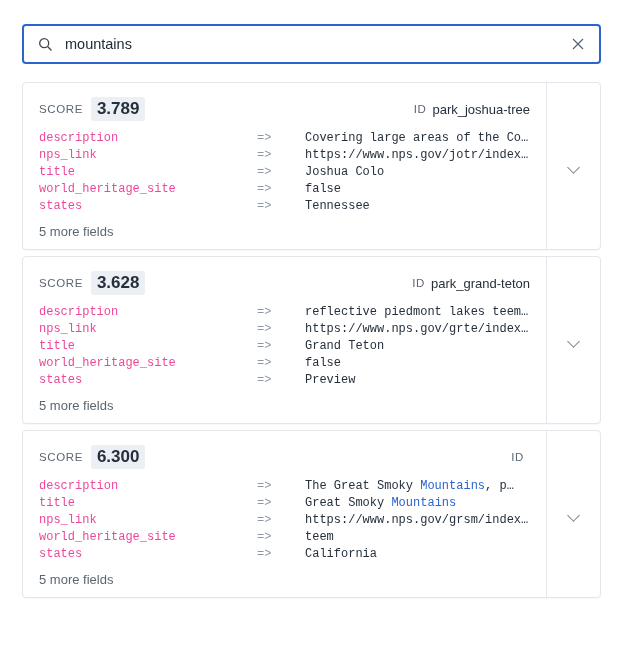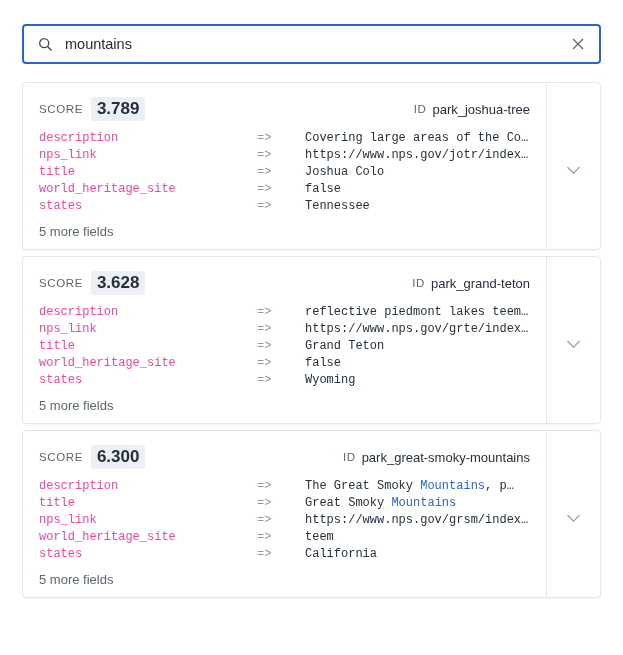--- a/index.html
+++ b/index.html
@@ -261,41 +261,40 @@
               <td class="f-val">Grand Teton</td>
             </tr>
             <tr>
               <td class="f-key">world_heritage_site</td>
               <td class="f-arrow">=&gt;</td>
               <td class="f-val">false</td>
             </tr>
             <tr>
               <td class="f-key">states</td>
               <td class="f-arrow">=&gt;</td>
-              <td class="f-val">Wyoming</td>
+              <td class="f-val">Preview</td>
             </tr>
           </tbody>
             </table>
           <div class="more-fields">5 more fields</div>
         </div>
         <div class="card-expand">
           <span class="chev"></span>
         </div>
       </div>
 
       <div class="result-card">
         <div class="card-main">
           <div class="card-top">
             <div class="score-block">
               <span class="score-label">SCORE</span>
               <span class="score-value">6.300</span>
             </div>
             <div class="id-block">
               <span class="id-label">ID</span>
-              <span class="id-value">park_great-smoky-mountains</span>
             </div>
           </div>
           <table class="fields">
             <tbody>
                 <tr>
               <td class="f-key">description</td>
               <td class="f-arrow">=&gt;</td>
               <td class="f-val">The Great Smoky <span class="hl">Mountains</span>, p…</td>
             </tr>
             <tr>

